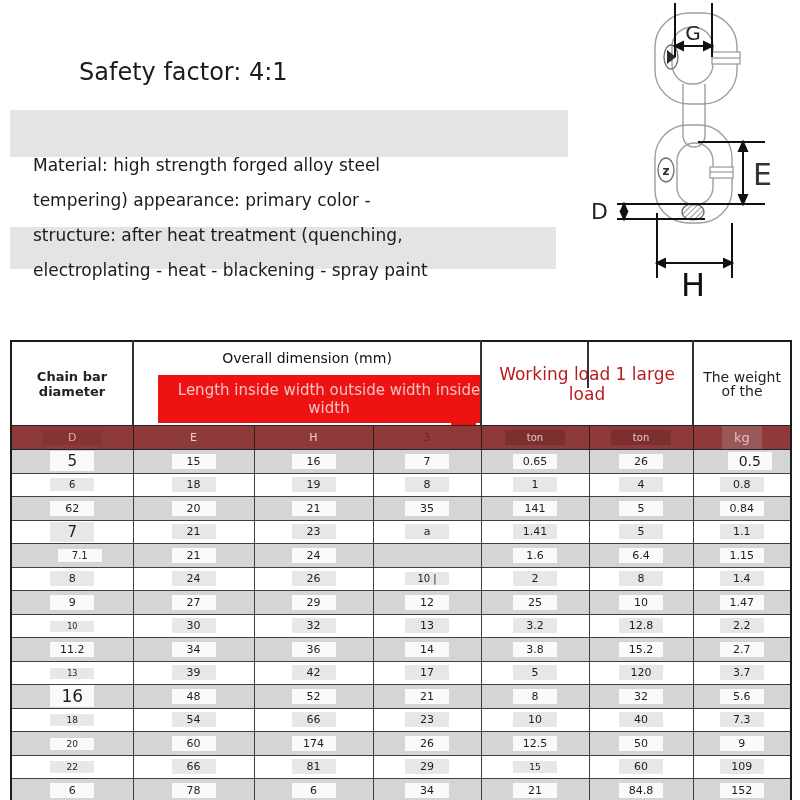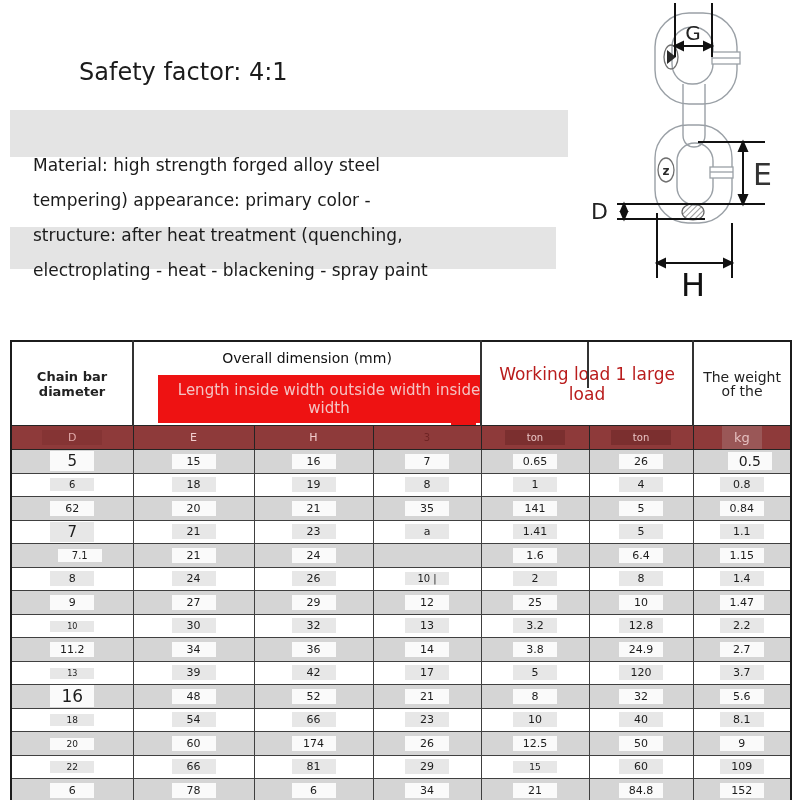--- a/index.html
+++ b/index.html
@@ -242,21 +242,21 @@
           <td><span class="patch">3.2</span></td>
           <td><span class="patch">12.8</span></td>
           <td><span class="patch">2.2</span></td>
         </tr>
         <tr class="data gray">
           <td><span class="patch">11.2</span></td>
           <td><span class="patch">34</span></td>
           <td><span class="patch">36</span></td>
           <td><span class="patch">14</span></td>
           <td><span class="patch">3.8</span></td>
-          <td><span class="patch">24.9</span></td>
+          <td><span class="patch">15.2</span></td>
           <td><span class="patch">2.7</span></td>
         </tr>
         <tr class="data white">
           <td><span class="patch" style="font-size: 8px;">13</span></td>
           <td><span class="patch">39</span></td>
           <td><span class="patch">42</span></td>
           <td><span class="patch">17</span></td>
           <td><span class="patch">5</span></td>
           <td><span class="patch">120</span></td>
           <td><span class="patch">3.7</span></td>
@@ -270,21 +270,21 @@
           <td><span class="patch">32</span></td>
           <td><span class="patch">5.6</span></td>
         </tr>
         <tr class="data white">
           <td><span class="patch" style="font-size: 9px;">18</span></td>
           <td><span class="patch">54</span></td>
           <td><span class="patch">66</span></td>
           <td><span class="patch">23</span></td>
           <td><span class="patch">10</span></td>
           <td><span class="patch">40</span></td>
-          <td><span class="patch">8.1</span></td>
+          <td><span class="patch">7.3</span></td>
         </tr>
         <tr class="data gray">
           <td><span class="patch" style="font-size: 9px;">20</span></td>
           <td><span class="patch">60</span></td>
           <td><span class="patch">174</span></td>
           <td><span class="patch">26</span></td>
           <td><span class="patch">12.5</span></td>
           <td><span class="patch">50</span></td>
           <td><span class="patch">9</span></td>
         </tr>

